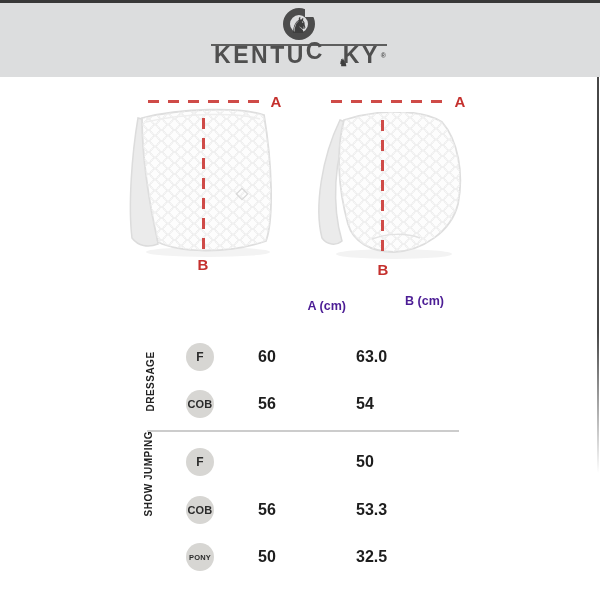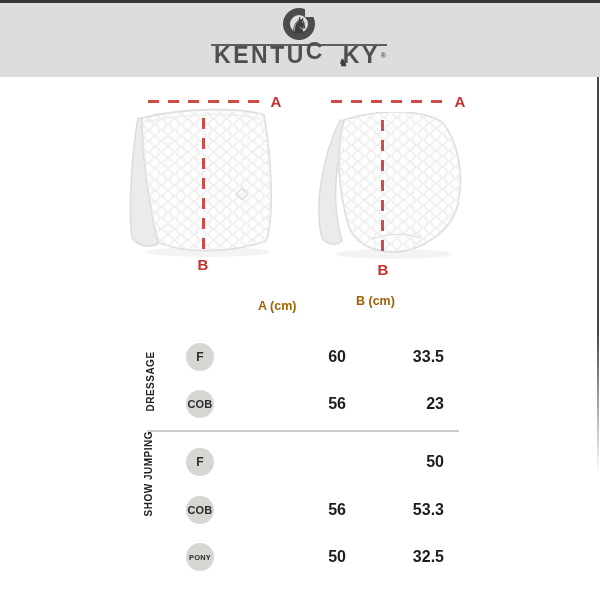--- a/index.html
+++ b/index.html
@@ -24,31 +24,31 @@
   .reg{font-size:7px;letter-spacing:0;align-self:flex-end;margin-left:1px;color:#4f4f4f;}
   
   .pad{position:absolute;}
   .dash-h{position:absolute;height:3px;
     background:repeating-linear-gradient(90deg,#cf4b48 0 11px,transparent 11px 20px);}
   .dash-v{position:absolute;width:3px;
     background:repeating-linear-gradient(180deg,#cf4b48 0 11px,transparent 11px 20px);}
   .ab-label{position:absolute;width:16px;text-align:center;font-weight:bold;
     font-size:15px;color:#c5302d;}
   
-  .col-head{position:absolute;width:88px;text-align:left;font-weight:bold;
-    font-size:12.5px;color:#a16207;}
+  .col-head{position:absolute;width:88px;text-align:right;font-weight:bold;
+    font-size:12.5px;color:#4c1d95;}
   .rot-label{position:absolute;text-align:center;font-weight:bold;font-size:10px;
     letter-spacing:0.5px;color:#222;transform:rotate(-90deg);white-space:nowrap;}
   .size-circle{position:absolute;width:28px;height:28px;border-radius:50%;
     background:#d7d6d3;display:flex;align-items:center;justify-content:center;
     font-weight:bold;color:#2b2b2b;}
   .sz-f{font-size:12px;}
   .sz-cob{font-size:11px;letter-spacing:0.2px;}
   .sz-pony{font-size:7.5px;letter-spacing:0.2px;}
-  .cell{position:absolute;width:88px;text-align:right;font-weight:bold;
+  .cell{position:absolute;width:88px;text-align:left;font-weight:bold;
     font-size:16px;line-height:18px;color:#1d1d1d;}
   .divider{position:absolute;left:147px;top:430px;width:312px;height:2px;background:#cccccc;}
 </style>
 </head>
 <body>
 
 <div class="screen">
 
   <div class="top-line"></div>
   <div class="right-line"></div>
@@ -114,25 +114,25 @@
   <div class="dash-v" style="left:381px;top:120px;height:136px;"></div>
   <div class="ab-label" style="left:375px;top:261px;">B</div>
 
   <div class="col-head" style="left:258px;top:299px;">A (cm)</div>
   <div class="col-head" style="left:356px;top:294px;">B (cm)</div>
 
   <div class="rot-label" style="left:111px;top:376px;width:78px;">DRESSAGE</div>
 
   <div class="size-circle sz-f" style="left:186px;top:343px;">F</div>
   <div class="cell" style="left:258px;top:348px;">60</div>
-  <div class="cell" style="left:356px;top:348px;">33.5</div>
+  <div class="cell" style="left:356px;top:348px;">63.0</div>
 
   <div class="size-circle sz-cob" style="left:186px;top:390px;">COB</div>
   <div class="cell" style="left:258px;top:395px;">56</div>
-  <div class="cell" style="left:356px;top:395px;">23</div>
+  <div class="cell" style="left:356px;top:395px;">54</div>
 
   <div class="divider"></div>
 
   <div class="rot-label" style="left:108px;top:471px;width:80px;">SHOW JUMPING</div>
 
   <div class="size-circle sz-f" style="left:186px;top:448px;">F</div>
   <div class="cell" style="left:356px;top:453px;">50</div>
 
   <div class="size-circle sz-cob" style="left:186px;top:496px;">COB</div>
   <div class="cell" style="left:258px;top:501px;">56</div>

